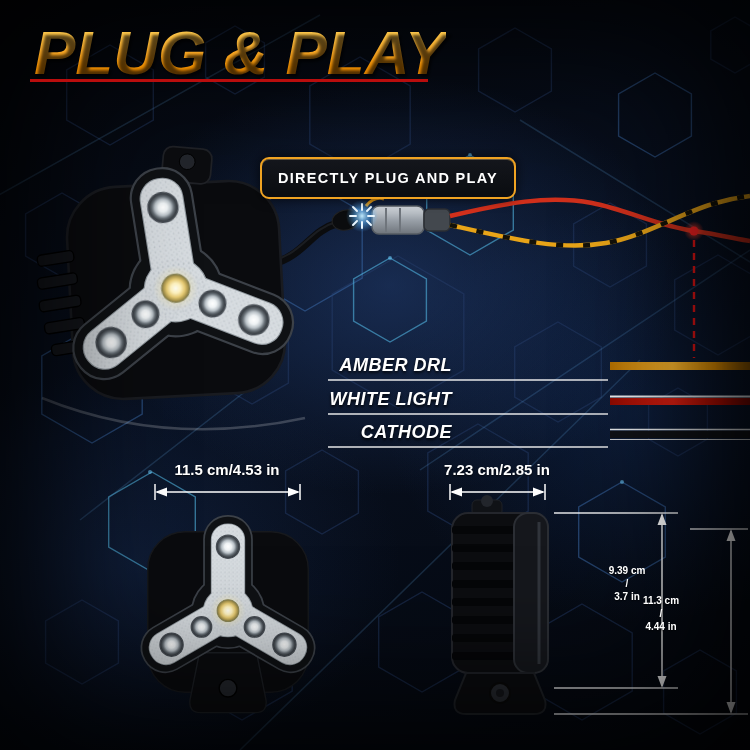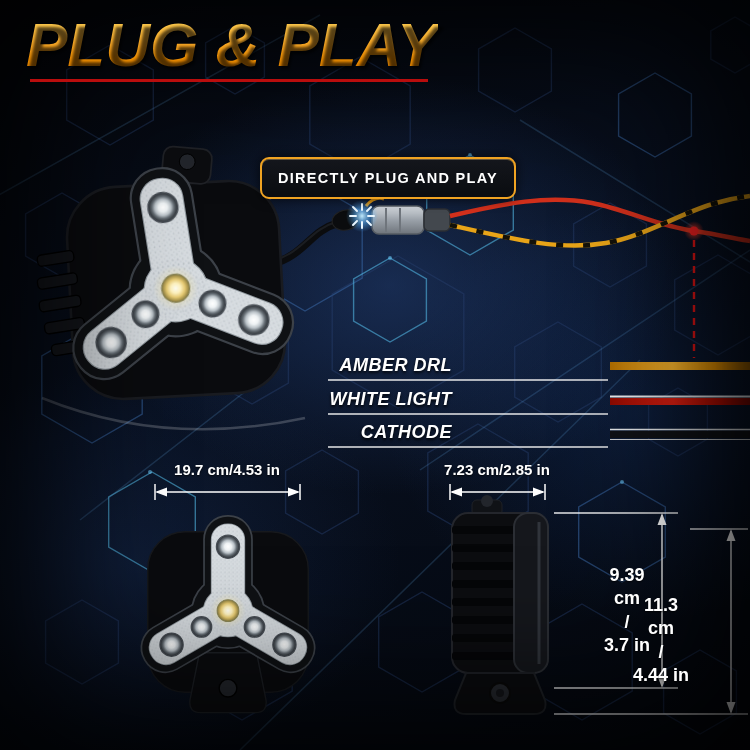--- a/index.html
+++ b/index.html
@@ -9,21 +9,21 @@
     background:
       radial-gradient(ellipse 420px 300px at 52% 38%, rgba(46,82,150,.42), rgba(46,82,150,0) 70%),
       radial-gradient(ellipse 380px 280px at 18% 75%, rgba(32,60,112,.30), transparent 70%),
       radial-gradient(ellipse 360px 300px at 85% 55%, rgba(30,70,140,.28), transparent 70%),
       linear-gradient(160deg,#04060b,#081020 45%,#04070d);
   }
   svg.layer{position:absolute;left:0;top:0;}
   .vignette{position:absolute;inset:0;pointer-events:none;
     box-shadow:inset 0 0 130px 48px rgba(0,0,0,.82);}
   .title{
-    position:absolute;left:26px;top:14px;margin:0;
+    position:absolute;left:26px;top:14px;margin:8px;
     font-size:62px;font-weight:900;font-style:italic;line-height:1;
     letter-spacing:0px;color:#f7a21a;text-shadow:2px 3px 3px rgba(0,0,0,.65);
     white-space:nowrap;
   }
   @supports (-webkit-background-clip: text){
     .title{
       background:linear-gradient(180deg,#ffd75e 0%,#f9a825 48%,#ef8e00 72%,#d97a00 100%);
       -webkit-background-clip:text;-webkit-text-fill-color:transparent;
     }
   }
@@ -40,21 +40,21 @@
   .wire-label{
     position:absolute;left:280px;width:172px;text-align:right;
     font-size:18px;font-weight:bold;font-style:italic;color:#fff;
     letter-spacing:.5px;text-shadow:0 2px 3px rgba(0,0,0,.85);white-space:nowrap;
   }
   .wl-amber{top:355px}.wl-white{top:389px}.wl-cathode{top:422px}
   .dim{position:absolute;color:#fff;font-size:15px;font-weight:700;
     text-shadow:0 1px 2px rgba(0,0,0,.8);}
   .dim-front-w{left:127px;top:461px;width:200px;text-align:center;}
   .dim-side-w{left:397px;top:461px;width:200px;text-align:center;}
-  .dim-v{white-space:pre-line;line-height:1.3;font-size:18px;text-align:center;}
+  .dim-v{white-space:pre-line;line-height:1.3;font-size:10px;text-align:center;}
   .dim-body-h{left:596px;top:564px;width:62px;}
   .dim-total-h{left:632px;top:594px;width:58px;}
   .hexA{stroke:#27406e;opacity:.45;fill:none;}
   .hexB{stroke:#3e6fb2;opacity:.5;fill:none;}
   .hexC{stroke:#57c2f0;opacity:.55;fill:none;}
 </style>
 </head>
 <body>
 
 <div class="stage">
@@ -339,21 +339,21 @@
   <div class="title-underline"></div>
 
   <div class="badge">
     <span>DIRECTLY PLUG AND PLAY</span>
   </div>
 
   <div class="wire-label wl-white">WHITE LIGHT</div>
   <div class="wire-label wl-amber">AMBER DRL</div>
   <div class="wire-label wl-cathode">CATHODE</div>
 
-  <div class="dim dim-front-w">19.7 cm/4.53 in</div>
+  <div class="dim dim-front-w">11.5 cm/4.53 in</div>
   <div class="dim dim-side-w">7.23 cm/2.85 in</div>
   <div class="dim dim-v dim-body-h">9.39 cm
 /
 3.7 in</div>
   <div class="dim dim-v dim-total-h">11.3 cm
 /
 4.44 in</div>
 </div>
 
 </body></html>

